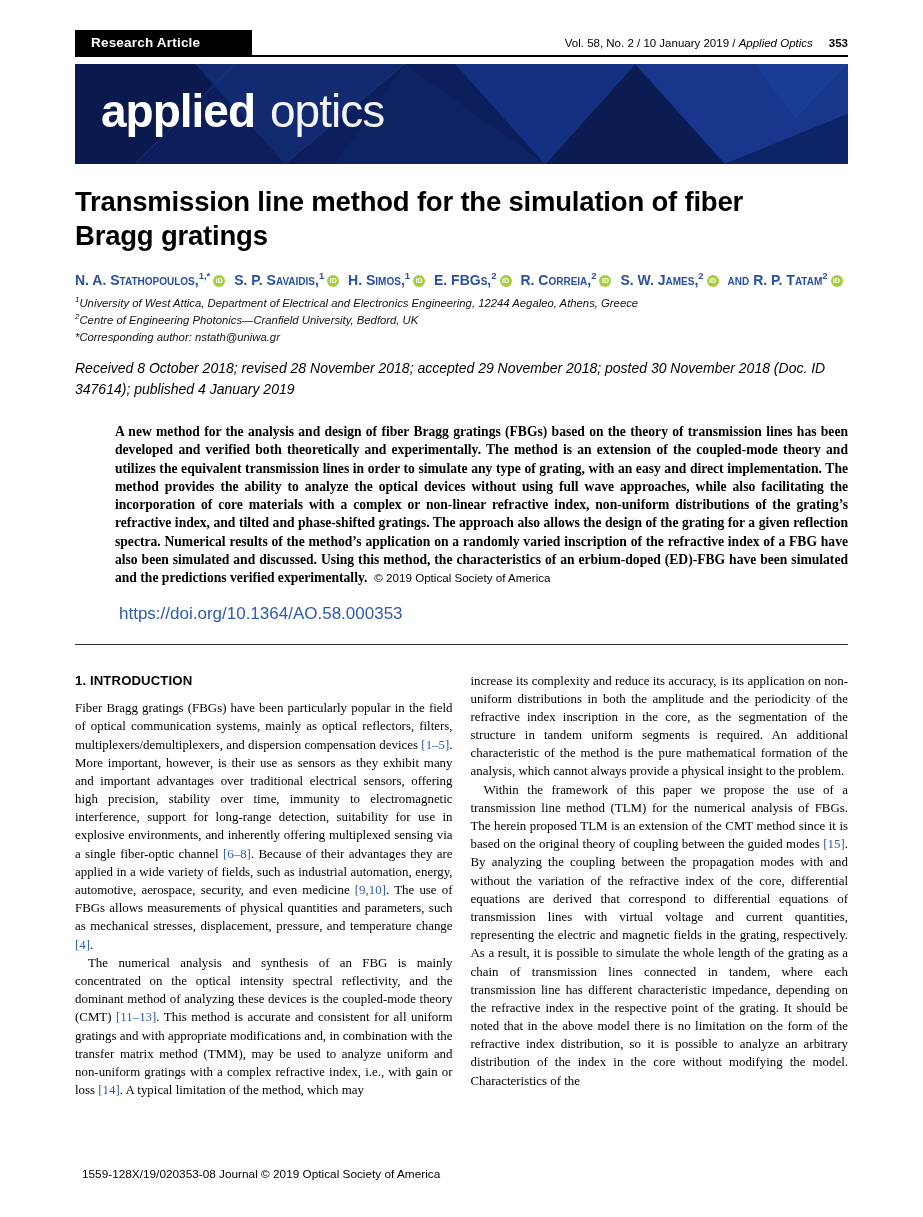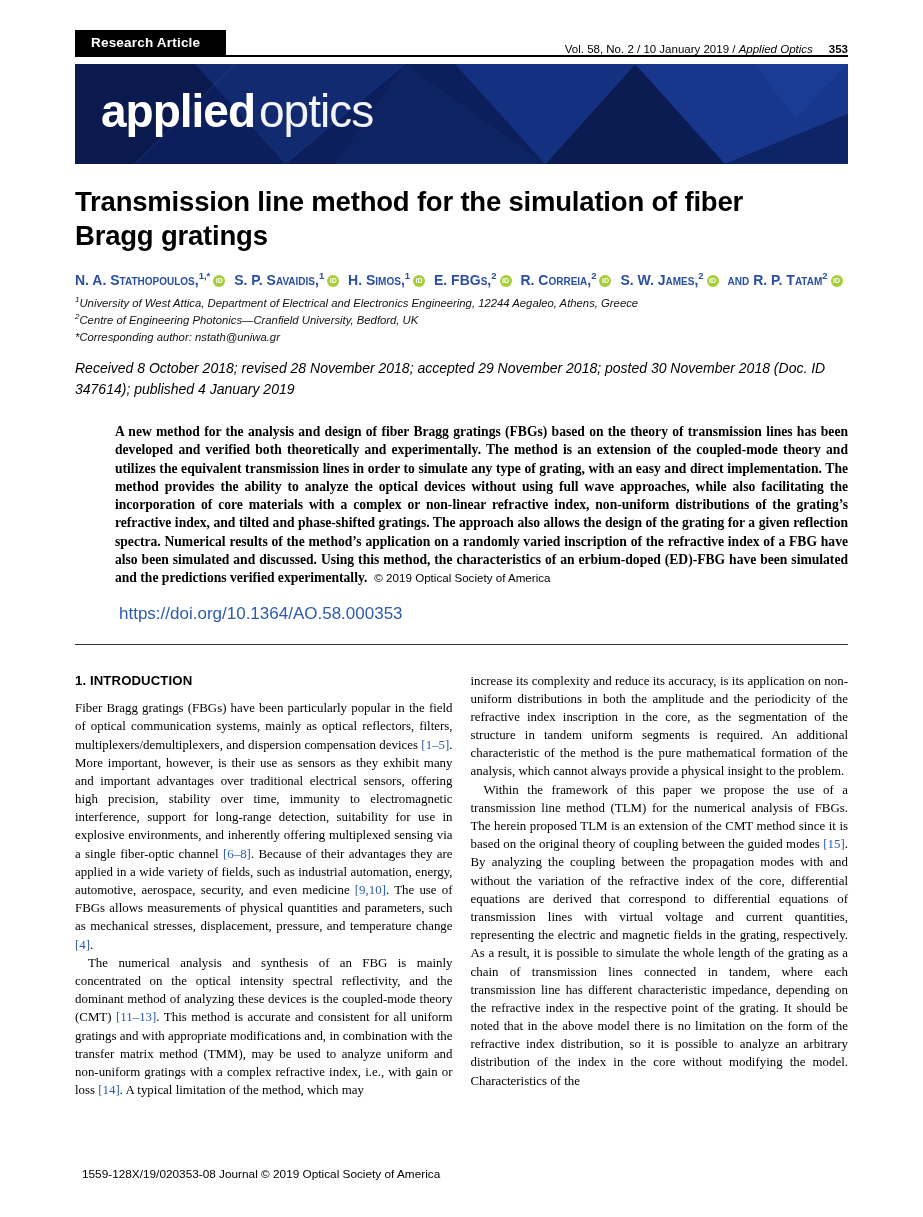--- a/index.html
+++ b/index.html
@@ -4,32 +4,32 @@
 <style>
   * { margin:0; padding:0; box-sizing:border-box; }
   html, body { background:#ffffff; }
   .page { position:relative; width:923px; height:1217px; background:#fff;
           font-family:"Liberation Sans", sans-serif; color:#000; overflow:hidden; }
   .content { padding:30px 75px 0 75px; }
 
   
   .topbar { display:flex; align-items:flex-end; border-bottom:2px solid #000; }
   .article-type { background:#000; color:#fff; font-weight:bold; font-size:13.5px;
-                  padding:5px 26px 5px 16px; letter-spacing:.2px; }
-  .vol-info { margin-left:auto; font-size:11.5px; white-space:nowrap; }
+                  padding:5px 52px 5px 16px; letter-spacing:.2px; }
+  .vol-info { margin-left:auto; font-size:11.5px; padding-bottom:6px; white-space:nowrap; }
   .jname { font-style:italic; }
   .pagenum { font-weight:bold; margin-left:16px; }
 
   
   .banner { position:relative; height:100px; margin-top:7px; background:#0c1f5c; overflow:hidden; }
   .banner-bg { position:absolute; left:0; top:0; width:100%; height:100%; display:block; }
   .banner-logo { position:absolute; left:26px; top:50%; transform:translateY(-55%);
                  color:#fff; font-size:46px; letter-spacing:-1px; white-space:nowrap; }
   .logo-bold { font-weight:bold; }
-  .logo-light { font-weight:normal; margin-left:4px; opacity:.95; }
+  .logo-light { font-weight:normal; margin-left:15px; opacity:.95; }
 
   
   .title { margin-top:21px; font-size:27.5px; font-weight:bold; line-height:1.22;
            letter-spacing:-0.2px; max-width:710px; }
   .authors { margin-top:15px; font-size:14px; font-weight:bold; font-variant:small-caps;
              color:#2a4fa2; line-height:1.85; }
   .author { margin-right:5px; white-space:nowrap; }
   .author sup { font-size:9.5px; font-variant:normal; }
   .and-word { margin-right:4px; }
   .orcid { display:inline-block; width:12px; height:12px; border-radius:50%;

